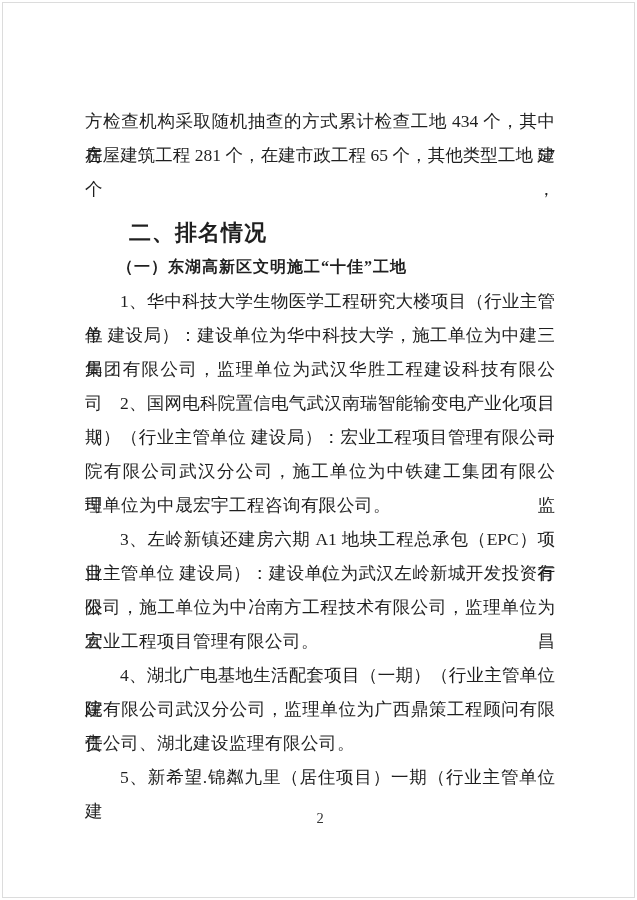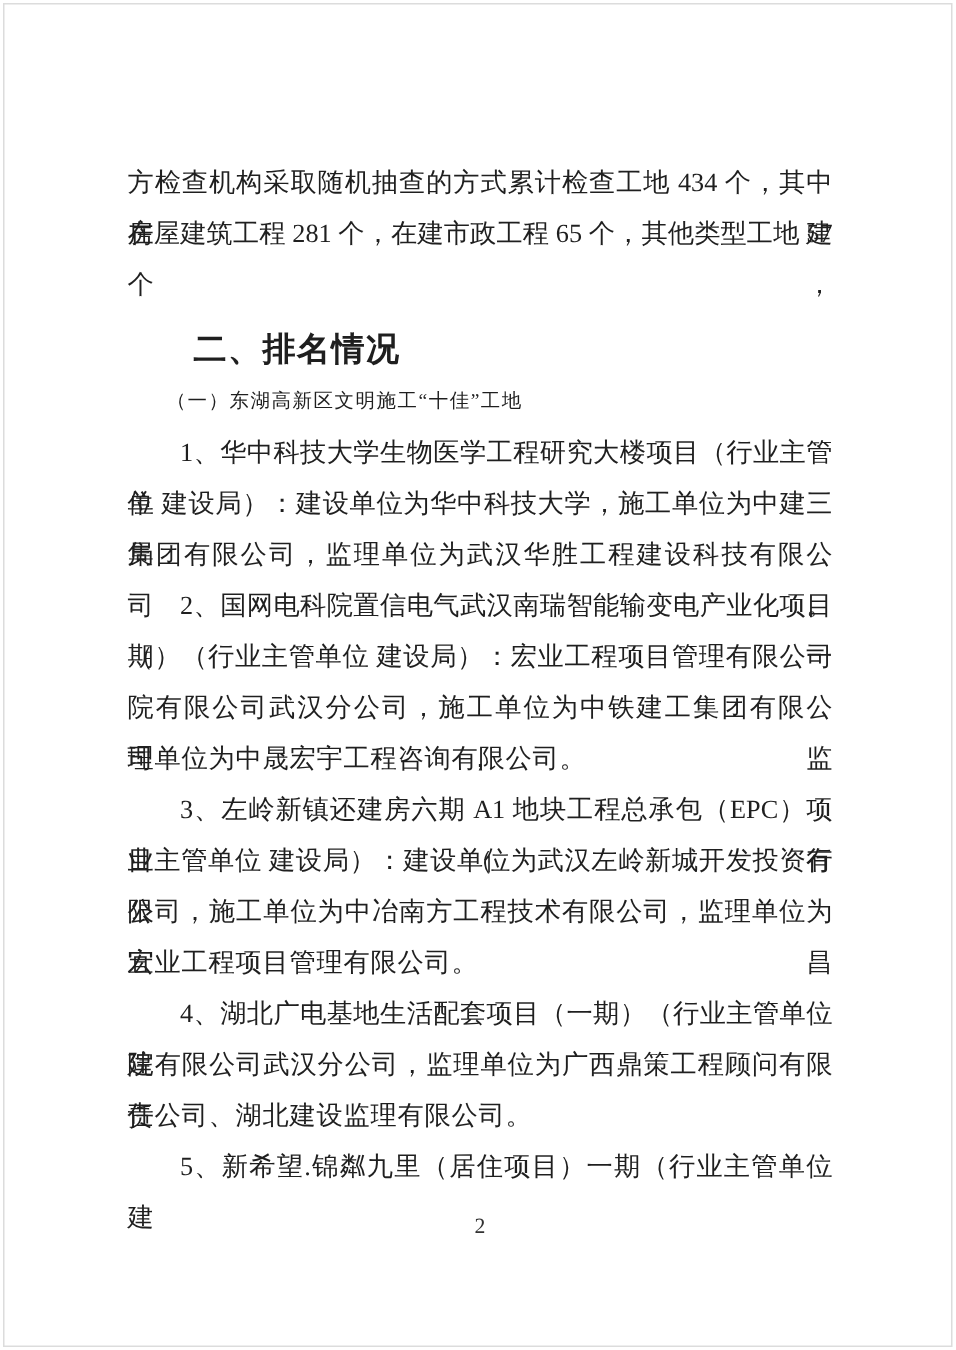--- a/index.html
+++ b/index.html
@@ -49,22 +49,22 @@
     text-indent: 2em;
   }
   .line.h1 {
     font-family: "Liberation Sans", "DejaVu Sans", sans-serif;
     font-weight: 700;
     font-size: 22px;
     letter-spacing: 1px;
     margin-top: 44px;
   }
   .line.h2 {
-    font-weight: 400;
-    font-size: 13px;
+    font-weight: 700;
+    font-size: 16px;
     letter-spacing: 1px;
   }
   .page-number {
     position: absolute;
     left: 85px;
     width: 470px;
     top: 806px;
     height: 24px;
     line-height: 24px;
     text-align: center;

